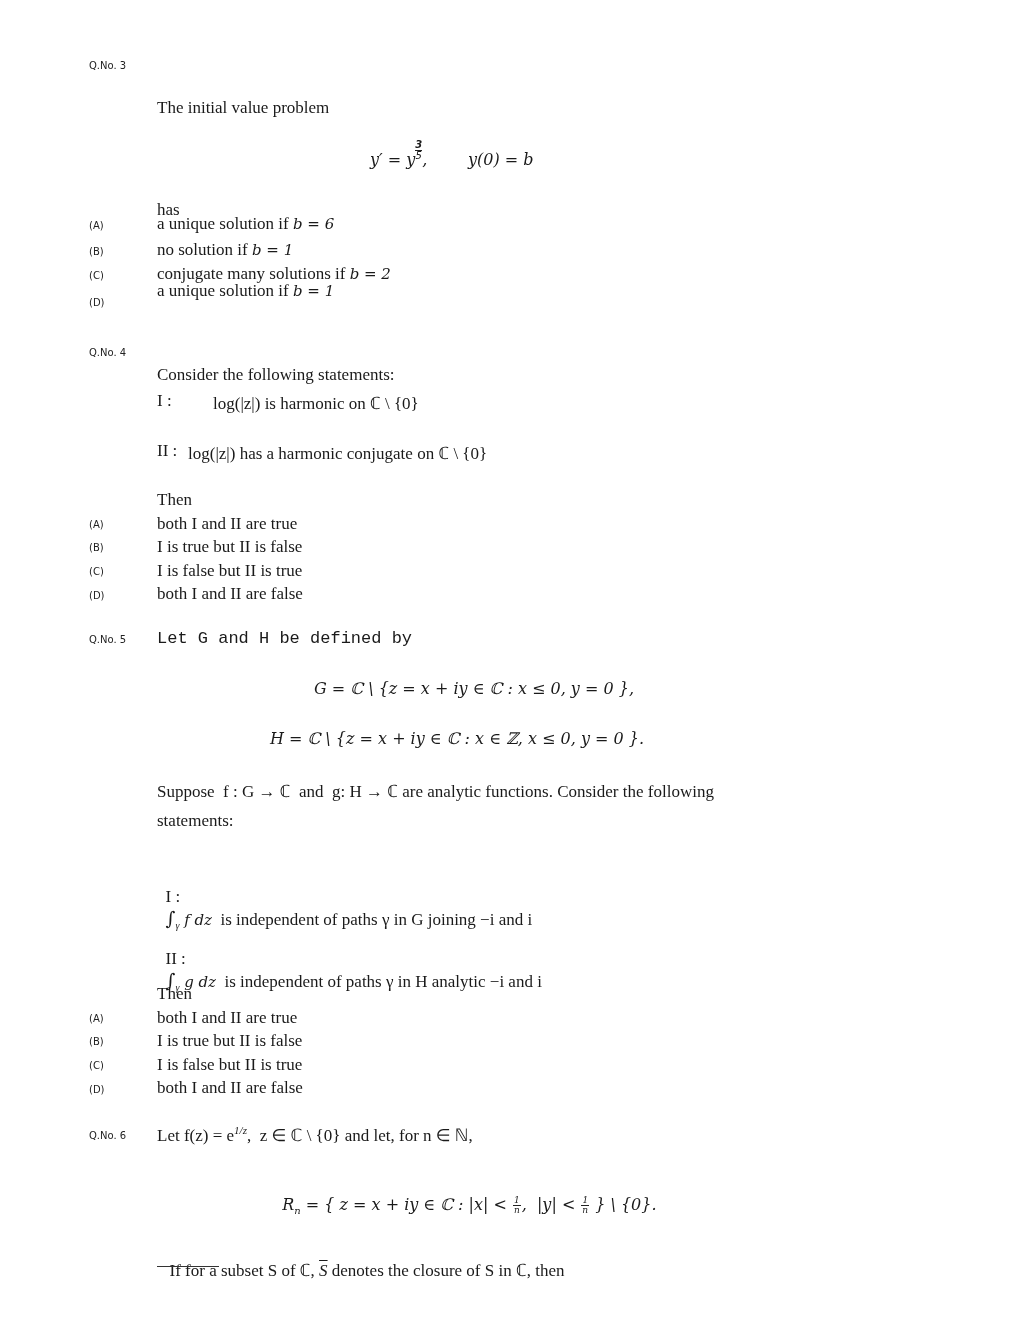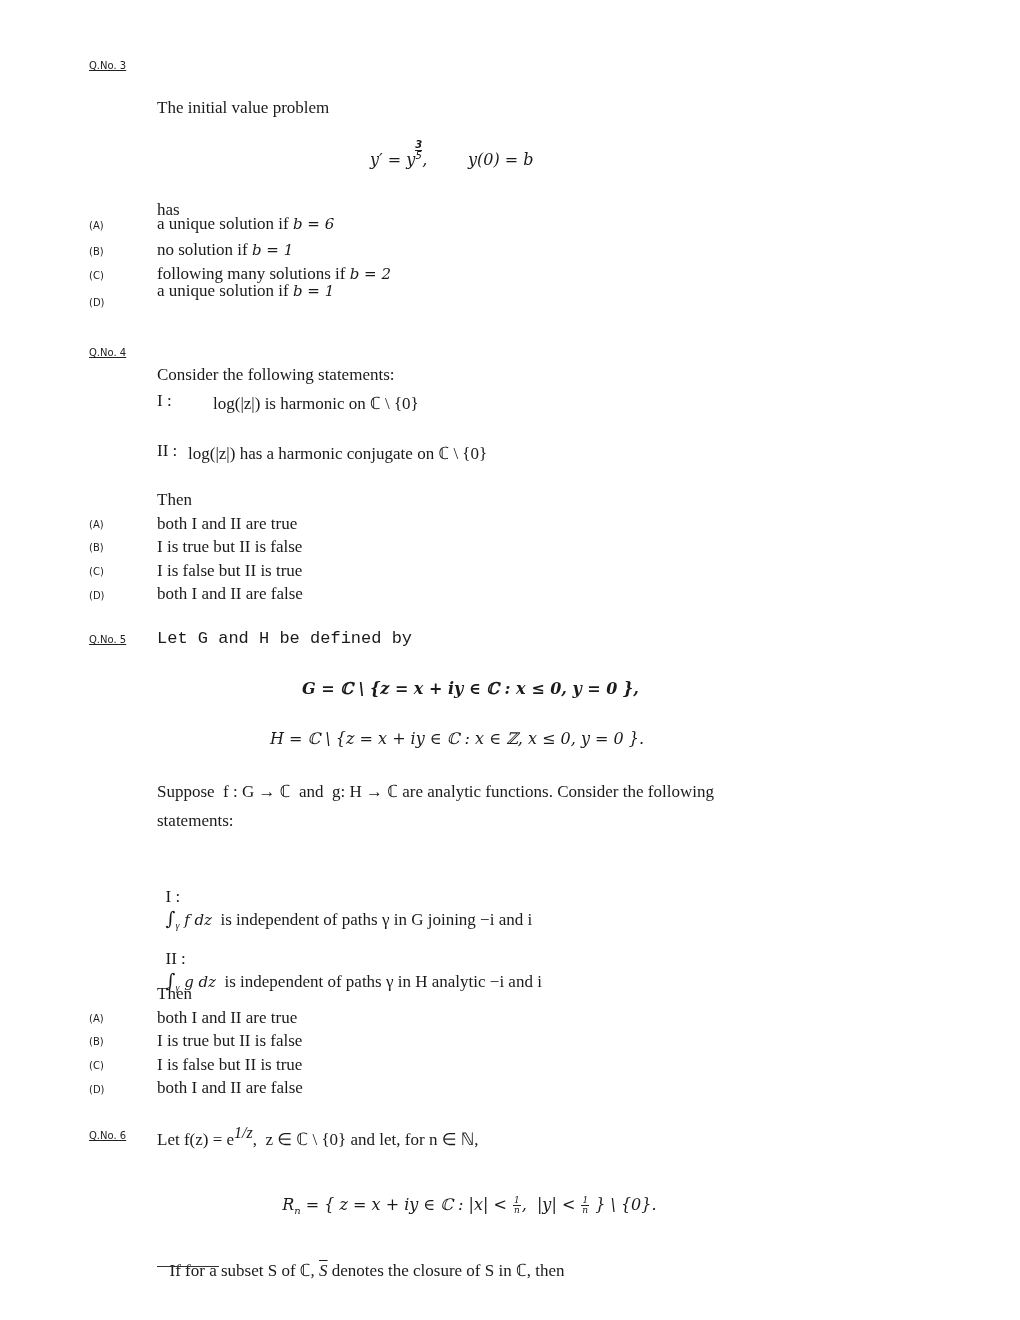--- a/index.html
+++ b/index.html
@@ -1,27 +1,27 @@
 <!DOCTYPE html>
 <html><head>
 <meta charset="utf-8">
 <style>
   html, body { margin: 0; padding: 0; background: #ffffff; }
   body { width: 1020px; height: 1320px; position: relative; overflow: hidden; color: #1a1a1a; font-family: "Liberation Serif", serif; }
   .abs { position: absolute; white-space: nowrap; }
-  .qno { font-family: "DejaVu Sans", sans-serif; font-size: 10px; color: #222; left: 89px; text-decoration: underline; }
+  .qno { font-family: "DejaVu Sans", sans-serif; font-size: 10px; color: #222; left: 89px; }
   .opt { font-family: "DejaVu Sans", sans-serif; font-size: 10px; color: #222; left: 89px; }
   .txt { font-size: 17px; left: 157px; color: #1a1a1a; }
   .math { font-family: "DejaVu Serif", serif; font-size: 15px; }
   .it { font-style: italic; }
   .eq { font-family: "DejaVu Serif", serif; font-size: 16px; }
   .frac { display: inline-block; vertical-align: middle; text-align: center; font-size: 9px; line-height: 9px; margin: 0 1px; }
   .frac .n { display: block; border-bottom: 1px solid #222; padding: 0 1px; }
   .frac .d { display: block; }
-  .sup { font-size: 16px; vertical-align: super; }
+  .sup { font-size: 11px; vertical-align: super; }
   .sub { font-size: 10px; vertical-align: sub; }
   .supfrac { display: inline-block; vertical-align: 6px; text-align: center; font-size: 10px; line-height: 10px; font-family: "DejaVu Sans", sans-serif; font-weight: bold; }
   .supfrac .n { display:block; border-bottom: 1px solid #222; }
   .supfrac .d { display:block; font-weight: normal; }
   .overline { text-decoration: overline; }
   .cut { left: 157px; top: 1266px; width: 62px; height: 1px; background: #333; }
 </style>
 </head>
 <body>
 
@@ -32,21 +32,21 @@
 </div>
 <div class="abs txt" style="top:200px;">has</div>
 
 <div class="abs opt" style="top:220px;">(A)</div>
 <div class="abs txt" style="top:214px;"><span>a unique solution if </span><span class="math it">b = 6</span></div>
 
 <div class="abs opt" style="top:246px;">(B)</div>
 <div class="abs txt" style="top:240px;"><span>no solution if </span><span class="math it">b = 1</span></div>
 
 <div class="abs opt" style="top:270px;">(C)</div>
-<div class="abs txt" style="top:264px;"><span>following many solutions if </span><span class="math it">b = 2</span></div>
+<div class="abs txt" style="top:264px;"><span>conjugate many solutions if </span><span class="math it">b = 2</span></div>
 
 <div class="abs opt" style="top:297px;">(D)</div>
 <div class="abs txt" style="top:281px;"><span>a unique solution if </span><span class="math it">b = 1</span></div>
 
 <div class="abs qno" style="top:347px;">Q.No. 4</div>
 <div class="abs txt" style="top:341px;margin-top:24px;">Consider the following statements:</div>
 
 <div class="abs txt" style="top:391px;">I :</div>
 <div class="abs txt" style="left:213px; top:391px;">log(|z|) is harmonic on ℂ \ {0}</div>
 
@@ -60,21 +60,21 @@
 <div class="abs opt" style="top:542px;">(B)</div>
 <div class="abs txt" style="top:537px;">I is true but II is false</div>
 <div class="abs opt" style="top:566px;">(C)</div>
 <div class="abs txt" style="top:561px;">I is false but II is true</div>
 <div class="abs opt" style="top:590px;">(D)</div>
 <div class="abs txt" style="top:584px;">both I and II are false</div>
 
 <div class="abs qno" style="top:634px;">Q.No. 5</div>
 <div class="abs txt" style="top:629px;font-family:Liberation Mono, monospace;">Let G and H be defined by</div>
 
-<div class="abs eq it" style="left:302px; top:679px;font-weight:bold;">G = ℂ \ {z = x + iy ∈ ℂ : x ≤ 0, y = 0 },</div>
+<div class="abs eq it" style="left:314px; top:679px;">G = ℂ \ {z = x + iy ∈ ℂ : x ≤ 0, y = 0 },</div>
 <div class="abs eq it" style="left:270px; top:729px;">H = ℂ \ {z = x + iy ∈ ℂ : x ∈ ℤ, x ≤ 0, y = 0 }.</div>
 
 <div class="abs txt" style="top:779px; white-space:pre;">Suppose  f : G → ℂ  and  g: H → ℂ are analytic functions. Consider the following</div>
 <div class="abs txt" style="top:811px;">statements:</div>
 
 <div class="abs txt" style="top:867px; white-space:pre;">
   <span>I :</span>
   <span class="math" style="font-size:19px;">∫</span><span class="sub it">γ</span><span class="math it"> f dz</span><span>  is independent of paths γ in G joining −i and i</span>
 </div>
 <div class="abs txt" style="top:929px; white-space:pre;">

